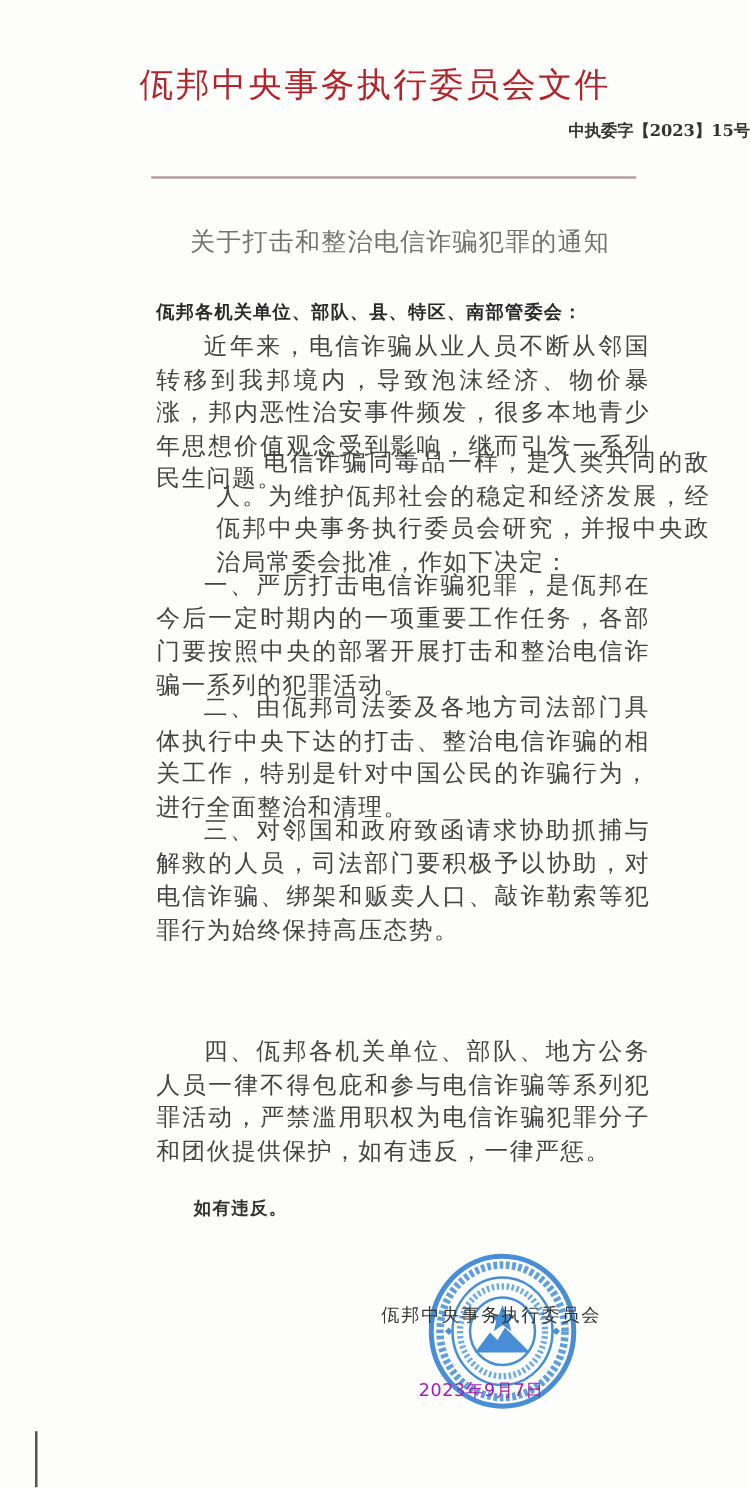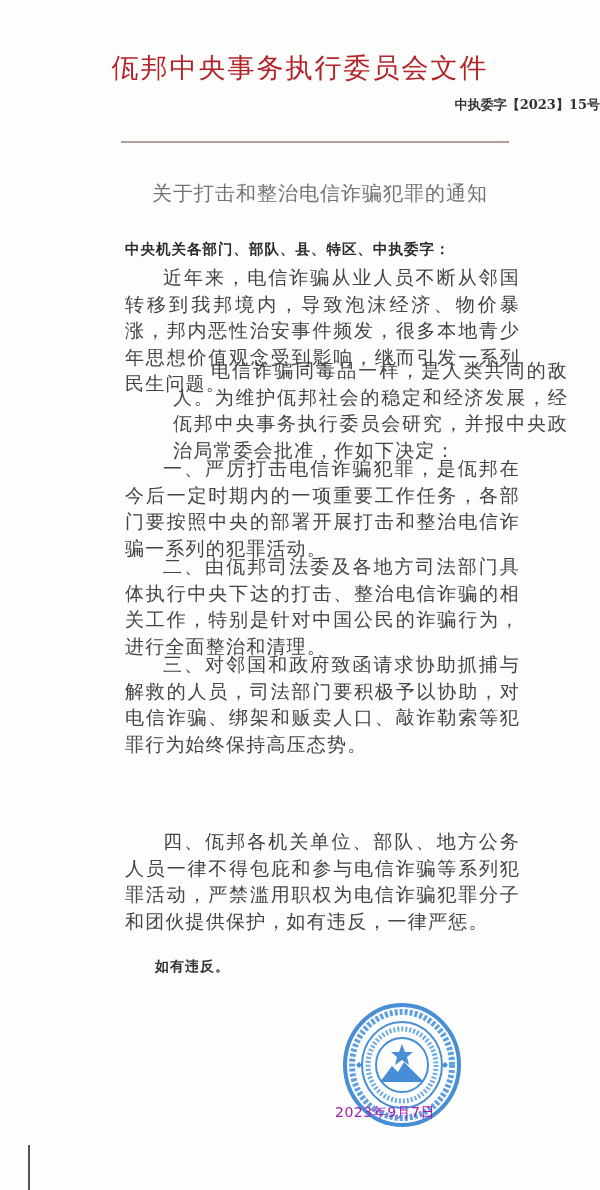--- a/index.html
+++ b/index.html
@@ -67,21 +67,21 @@
   </style>
 </head>
 <body>
 
 <div class="page">
   <div class="header-title">佤邦中央事务执行委员会文件</div>
   <div class="doc-number">中执委字【2023】15号</div>
   <div class="red-rule"></div>
 
   <div class="notice-title">关于打击和整治电信诈骗犯罪的通知</div>
-  <div class="addressee">中央机关各部门、部队、县、特区、中执委字：</div>
+  <div class="addressee">佤邦各机关单位、部队、县、特区、南部管委会：</div>
 
   <div class="para" style="top:264px;">近年来，电信诈骗从业人员不断从邻国转移到我邦境内，导致泡沫经济、物价暴涨，邦内恶性治安事件频发，很多本地青少年思想价值观念受到影响，继而引发一系列民生问题。</div>
   <div class="para" style="top:357px;margin-left:48px;">电信诈骗同毒品一样，是人类共同的敌人。为维护佤邦社会的稳定和经济发展，经佤邦中央事务执行委员会研究，并报中央政治局常委会批准，作如下决定：</div>
   <div class="para" style="top:553px;">二、由佤邦司法委及各地方司法部门具体执行中央下达的打击、整治电信诈骗的相关工作，特别是针对中国公民的诈骗行为，进行全面整治和清理。</div>
   <div class="para" style="top:455px;">一、严厉打击电信诈骗犯罪，是佤邦在今后一定时期内的一项重要工作任务，各部门要按照中央的部署开展打击和整治电信诈骗一系列的犯罪活动。</div>
   <div class="para" style="top:651px;">三、对邻国和政府致函请求协助抓捕与解救的人员，司法部门要积极予以协助，对电信诈骗、绑架和贩卖人口、敲诈勒索等犯罪行为始终保持高压态势。</div>
 
   <div class="page-num">-1-</div>
 
   <div class="para" style="top:828px;">四、佤邦各机关单位、部队、地方公务人员一律不得包庇和参与电信诈骗等系列犯罪活动，严禁滥用职权为电信诈骗犯罪分子和团伙提供保护，如有违反，一律严惩。</div>
@@ -93,16 +93,17 @@
     <ellipse cx="60" cy="63" rx="50" ry="53" fill="none" stroke="#4a93dc" stroke-width="6" stroke-dasharray="3 2"></ellipse>
     <ellipse cx="60" cy="63" rx="40" ry="43" fill="none" stroke="#2f7fd1" stroke-width="2"></ellipse>
     <ellipse cx="60" cy="63" rx="34" ry="36" fill="none" stroke="#5aa0e0" stroke-width="5" stroke-dasharray="2 2"></ellipse>
     <ellipse cx="60" cy="63" rx="26" ry="27" fill="#ffffff" stroke="#2f7fd1" stroke-width="2"></ellipse>
     <polygon points="60,42 63,50 71,50 65,55 67,63 60,58 53,63 55,55 49,50 57,50" fill="#2f7fd1"></polygon>
     <path d="M38,80 L50,64 L56,70 L62,60 L82,80 Z" fill="#2f7fd1"></path>
     <polygon points="14,63 17,60 20,63 17,66" fill="#2f7fd1"></polygon>
     <polygon points="100,63 103,60 106,63 103,66" fill="#2f7fd1"></polygon>
   </svg>
 
+  <div class="signature">佤邦中央事务执行委员会</div>
   <div class="date">2023年9月7日</div>
 
   <div class="edge-mark"></div>
 </div>
 
 </body></html>

